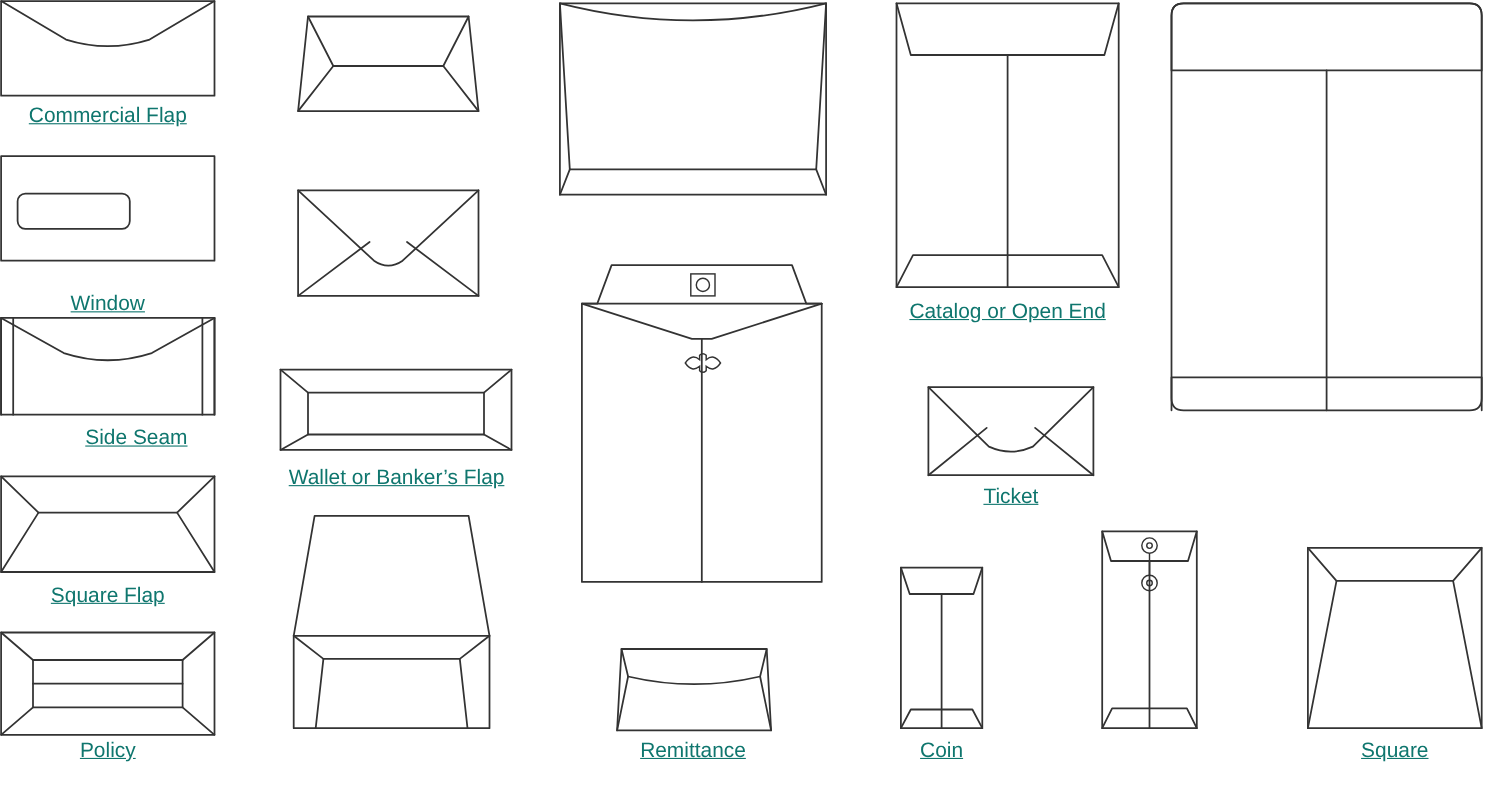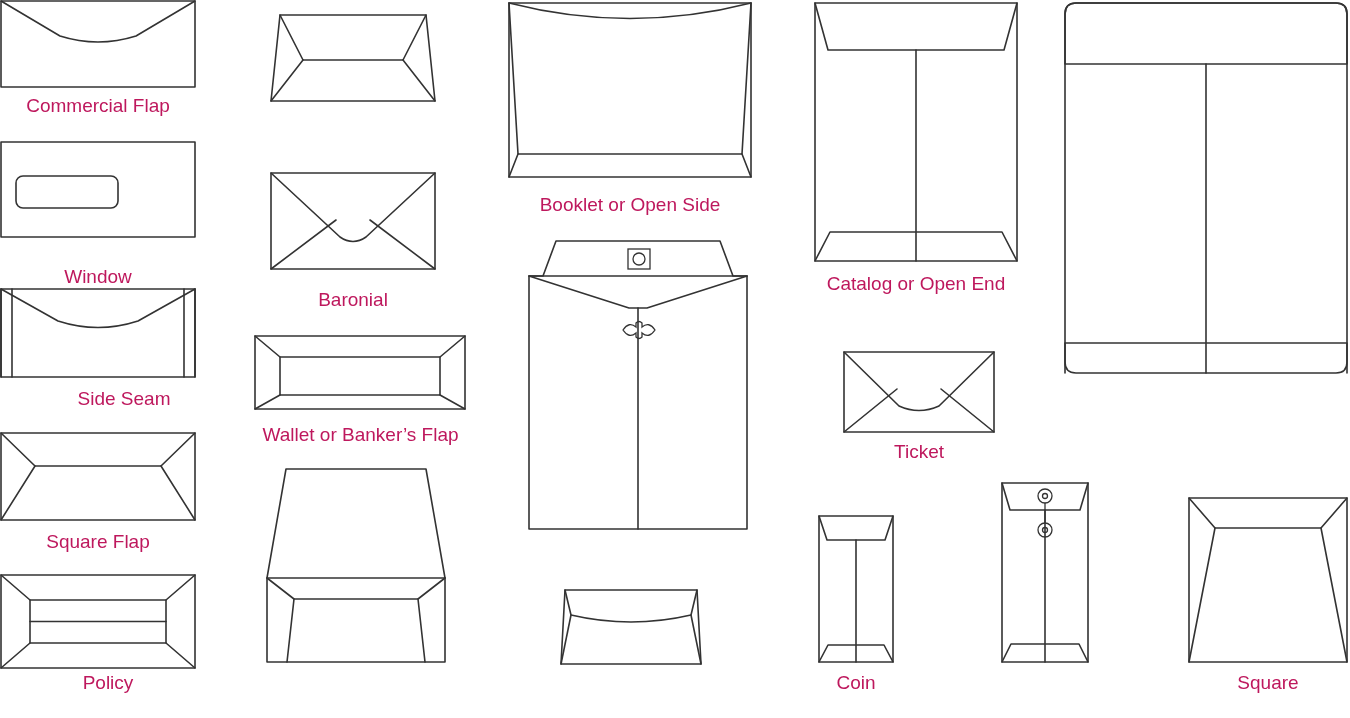--- a/index.html
+++ b/index.html
@@ -25,22 +25,23 @@
   }
   .item svg {
     display: block;
     overflow: visible;
   }
   .caption {
     position: absolute;
     text-align: center;
     font-size: 19px;
     line-height: 1.16;
-    color: #be185d;
+    color: #0f766e;
     white-space: pre;
+    text-decoration: underline;
   }
   .caption.two-line {
     line-height: 1.18;
   }
   svg .shape {
     fill: #ffffff;
     stroke: #333333;
     stroke-width: 1.6;
     stroke-linejoin: round;
     stroke-linecap: round;
@@ -104,40 +105,39 @@
   <div class="item" style="left:0px; top:574px;">
     <svg width="196" height="95" viewBox="0 0 196 95">
       <rect class="shape" x="1" y="1" width="194" height="93"></rect>
       <path class="line" d="M1 1 L30 26 L30 69 L1 94"></path>
       <path class="line" d="M195 1 L166 26 L166 69 L195 94"></path>
       <path class="line" d="M30 26 L166 26"></path>
       <path class="line" d="M30 69 L166 69"></path>
       <path class="line" d="M30 47.5 L166 47.5"></path>
     </svg>
   </div>
-  <div class="caption" style="left:0px; top:672px; width:196px;padding-left:10px;">Policy</div>
+  <div class="caption" style="left:0px; top:672px; width:196px;">Policy</div>
 
   <div class="item" style="left:270px; top:14px;">
     <svg width="166" height="88" viewBox="0 0 166 88">
       <path class="shape" d="M10 1 L156 1 L165 87 L1 87 Z"></path>
       <path class="line" d="M10 1 L33 46 L133 46 L156 1"></path>
       <path class="line" d="M33 46 L1 87"></path>
       <path class="line" d="M133 46 L165 87"></path>
     </svg>
   </div>
 
   <div class="item" style="left:270px; top:172px;">
     <svg width="166" height="98" viewBox="0 0 166 98">
       <rect class="shape" x="1" y="1" width="164" height="96"></rect>
       <path class="line" d="M1 1 L70 65 Q83 74 96 65 L165 1"></path>
       <path class="line" d="M1 97 L66 48"></path>
       <path class="line" d="M165 97 L100 48"></path>
     </svg>
   </div>
-  <div class="caption" style="left:255px; top:289px; width:196px;">Baronial</div>
 
   <div class="item" style="left:254px; top:335px;">
     <svg width="212" height="75" viewBox="0 0 212 75">
       <rect class="shape" x="1" y="1" width="210" height="73"></rect>
       <path class="line" d="M1 1 L26 22 L186 22 L211 1"></path>
       <path class="line" d="M26 22 L26 60 L186 60 L186 22"></path>
       <path class="line" d="M26 60 L1 74"></path>
       <path class="line" d="M186 60 L211 74"></path>
     </svg>
   </div>
@@ -155,21 +155,20 @@
 
   <div class="item" style="left:508px; top:2px;">
     <svg width="244" height="176" viewBox="0 0 244 176">
       <path class="shape" d="M1 1 L243 1 L243 175 L1 175 Z"></path>
       <path class="line" d="M1 1 L10 152 L234 152 L243 1"></path>
       <path class="line" d="M1 1 Q122 32 243 1"></path>
       <path class="line" d="M10 152 L1 175"></path>
       <path class="line" d="M234 152 L243 175"></path>
     </svg>
   </div>
-  <div class="caption" style="left:508px; top:194px; width:244px;">Booklet or Open Side</div>
 
   <div class="item" style="left:528px; top:240px;">
     <svg width="220" height="290" viewBox="0 0 220 290">
       <path class="shape" d="M28 1 L192 1 L205 36 L219 36 L219 289 L1 289 L1 36 L15 36 Z"></path>
       <path class="line" d="M1 36 L219 36"></path>
       <path class="line" d="M1 36 L101 68 L110 68 L119 68 L219 36"></path>
       <path class="line" d="M110 68 L110 289"></path>
       <rect class="thin" x="100" y="9" width="22" height="20"></rect>
       <circle class="thin" cx="111" cy="19" r="6"></circle>
       <path class="thin" d="M95 90 q6 -9 13 -3 l0 -4 q3 -3 6 0 l0 4 q7 -6 13 3 q-6 9 -13 3 l0 4 q-3 3 -6 0 l0 -4 q-7 6 -13 -3 Z"></path>
@@ -177,20 +176,21 @@
   </div>
 
   <div class="item" style="left:560px; top:589px;">
     <svg width="142" height="76" viewBox="0 0 142 76">
       <path class="shape" d="M5 1 L137 1 L141 75 L1 75 Z"></path>
       <path class="line" d="M5 1 L11 26 Q71 40 131 26 L137 1"></path>
       <path class="line" d="M11 26 L1 75"></path>
       <path class="line" d="M131 26 L141 75"></path>
     </svg>
   </div>
+  <div class="caption" style="left:530px; top:672px; width:200px;">Remittance</div>
 
   <div class="item" style="left:814px; top:2px;">
     <svg width="204" height="260" viewBox="0 0 204 260">
       <path class="shape" d="M1 1 L203 1 L203 259 L1 259 Z"></path>
       <path class="line" d="M1 1 L14 48 L190 48 L203 1"></path>
       <path class="line" d="M102 48 L102 259"></path>
       <path class="line" d="M1 259 L16 230 L188 230 L203 259"></path>
     </svg>
   </div>
   <div class="caption" style="left:790px; top:273px; width:252px;">Catalog or Open End</div>

